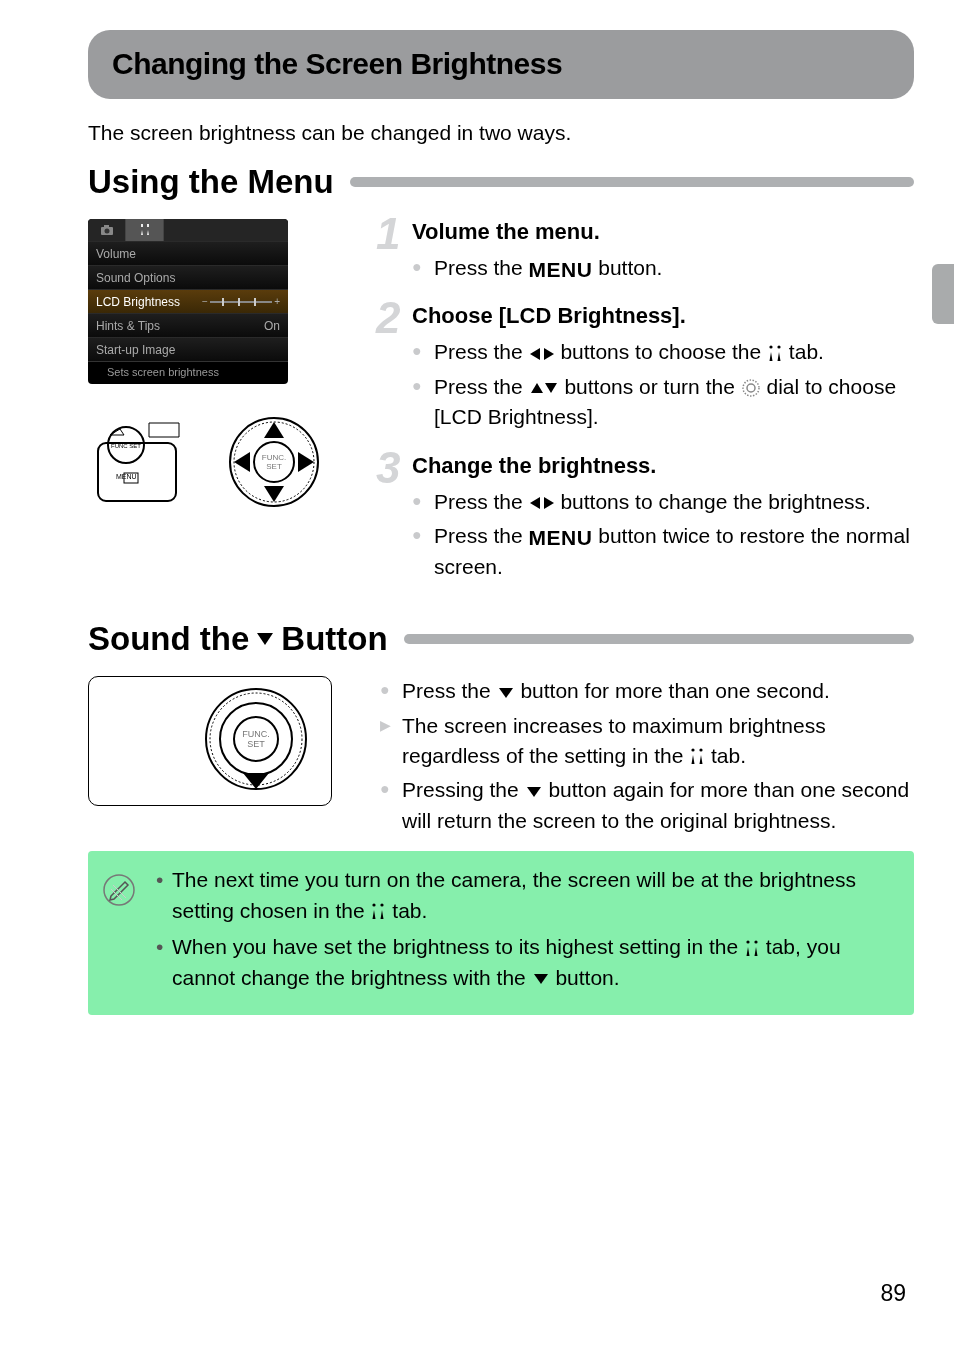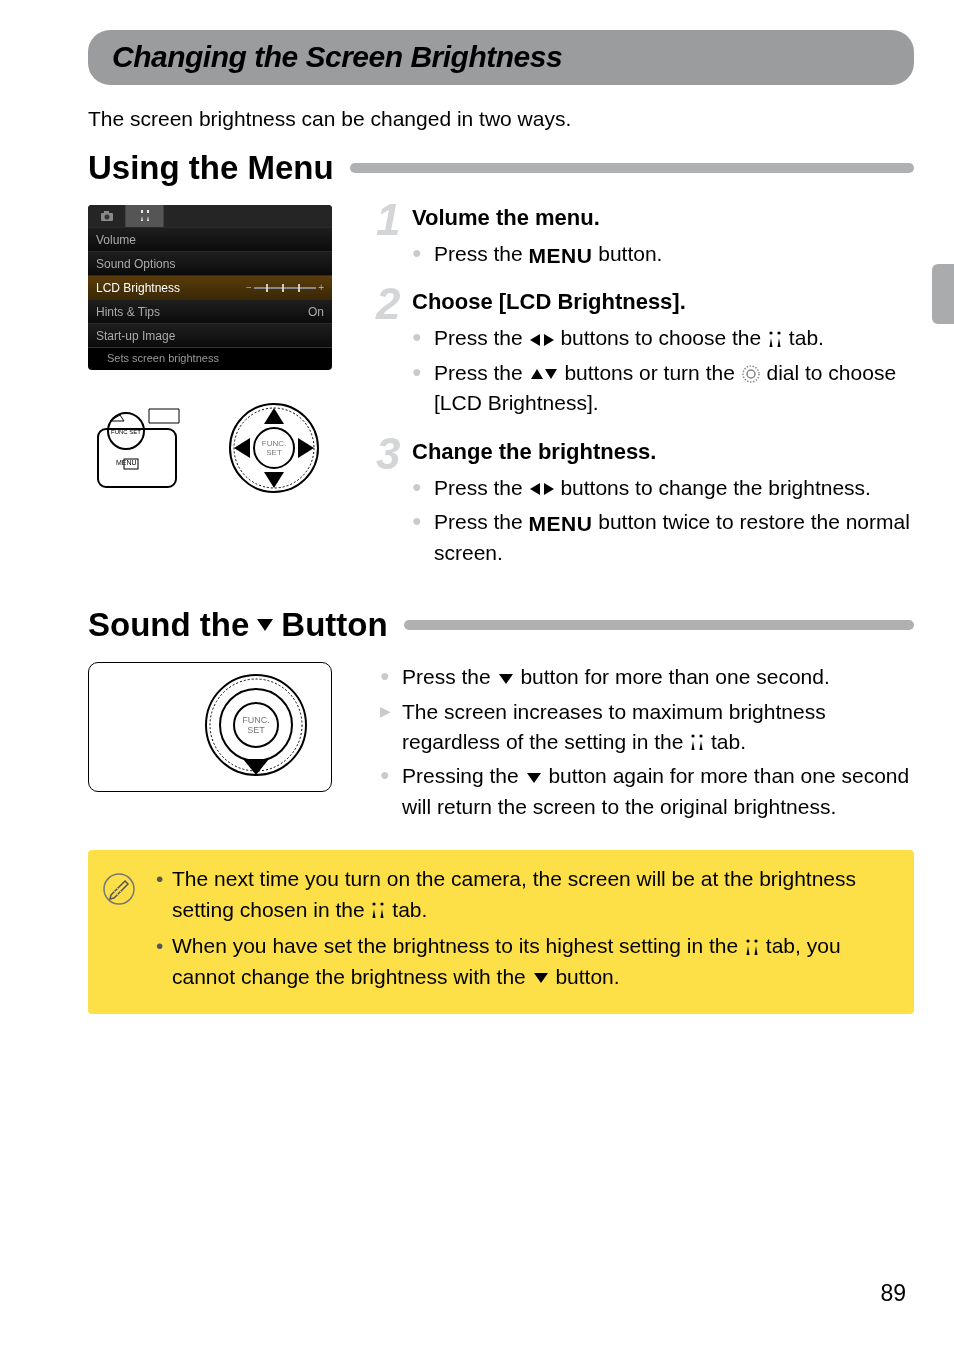--- a/index.html
+++ b/index.html
@@ -11,24 +11,23 @@
     position: relative;
     overflow: hidden;
   }
   .page { padding: 30px 40px 40px 88px; }
 
   
   .title-bar {
     background: #9b9c9e;
     border-radius: 22px;
     padding: 10px 24px 12px 24px;
-    height: 55px;
+    height: 69px;
     display: flex;
     align-items: center;
-    font-style: italic;
   }
   .title-bar h1 {
     color: #000;
     font-size: 30px;
     font-weight: 900;
     letter-spacing: -0.5px;
   }
 
   .intro { margin: 22px 0 12px 0; font-size: 21px; }
 
@@ -53,21 +52,21 @@
     background: #aeb0b2;
     border-radius: 5px;
   }
 
   .two-col { display: flex; }
   .left-col { width: 282px; flex-shrink: 0; margin-right: 10px; }
   .right-col { flex: 1; }
 
   
   .menu-shot {
-    width: 244px;
+    width: 200px;
     background: #000;
     border-radius: 4px;
     overflow: hidden;
     font-size: 12px;
     color: #bbb;
   }
   .menu-tabs {
     display: flex;
     background: #252525;
   }
@@ -129,23 +128,23 @@
     content:"▶"; color:#c9cacc; font-size:14px; top:4px;
   }
 
   
   .k-menu { font-family: Arial; font-weight:bold; letter-spacing:0.5px; }
   .ic { display:inline-block; vertical-align:middle; line-height:1; }
   .ic svg { display:block; }
 
   
   .note-box {
-    background:#fde047;
+    background:#86efac;
     border-radius:4px;
-    margin-top:24px;
+    margin-top:11px;
     padding: 14px 20px 16px 68px;
     position:relative;
     font-size:21px;
     line-height:1.45;
   }
   .note-icon { position:absolute; left:14px; top:22px; }
   .note-box ul { list-style:none; }
   .note-box li { position:relative; padding-left:16px; margin-bottom:6px; }
   .note-box li::before { content:"•"; position:absolute; left:0; color:#555; }
 

